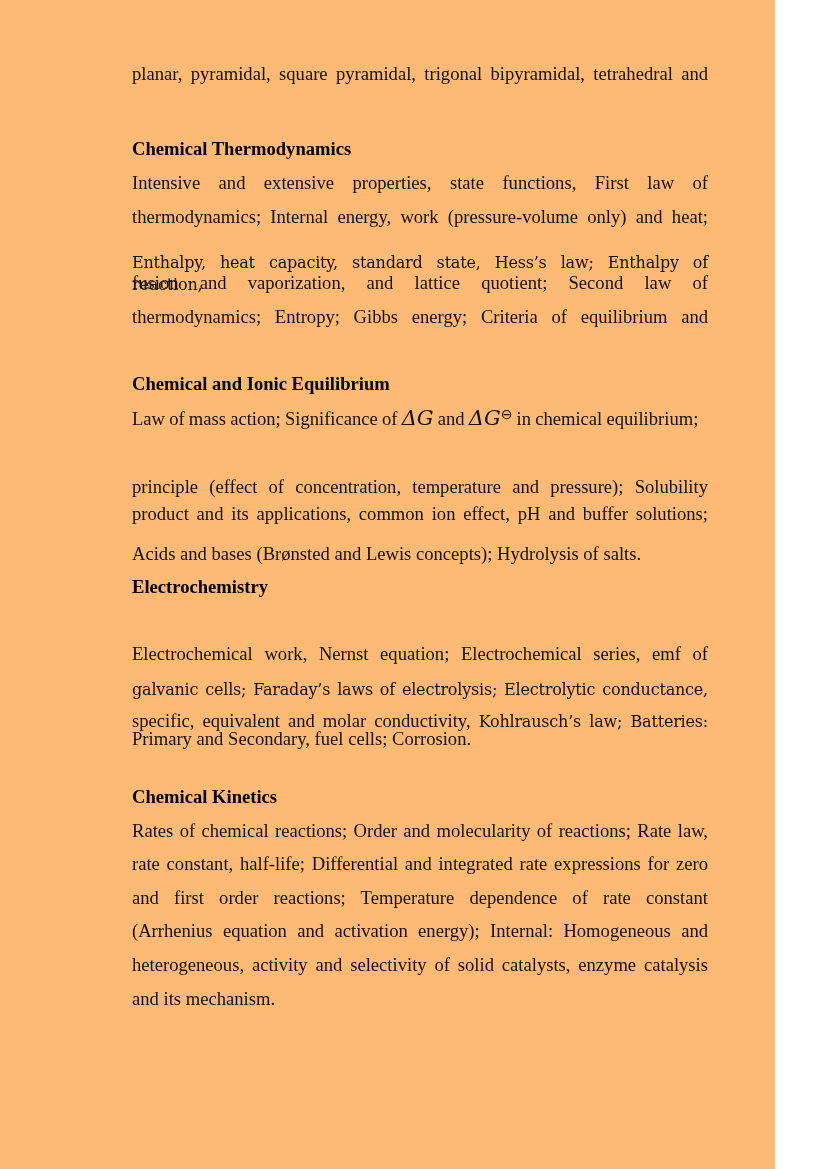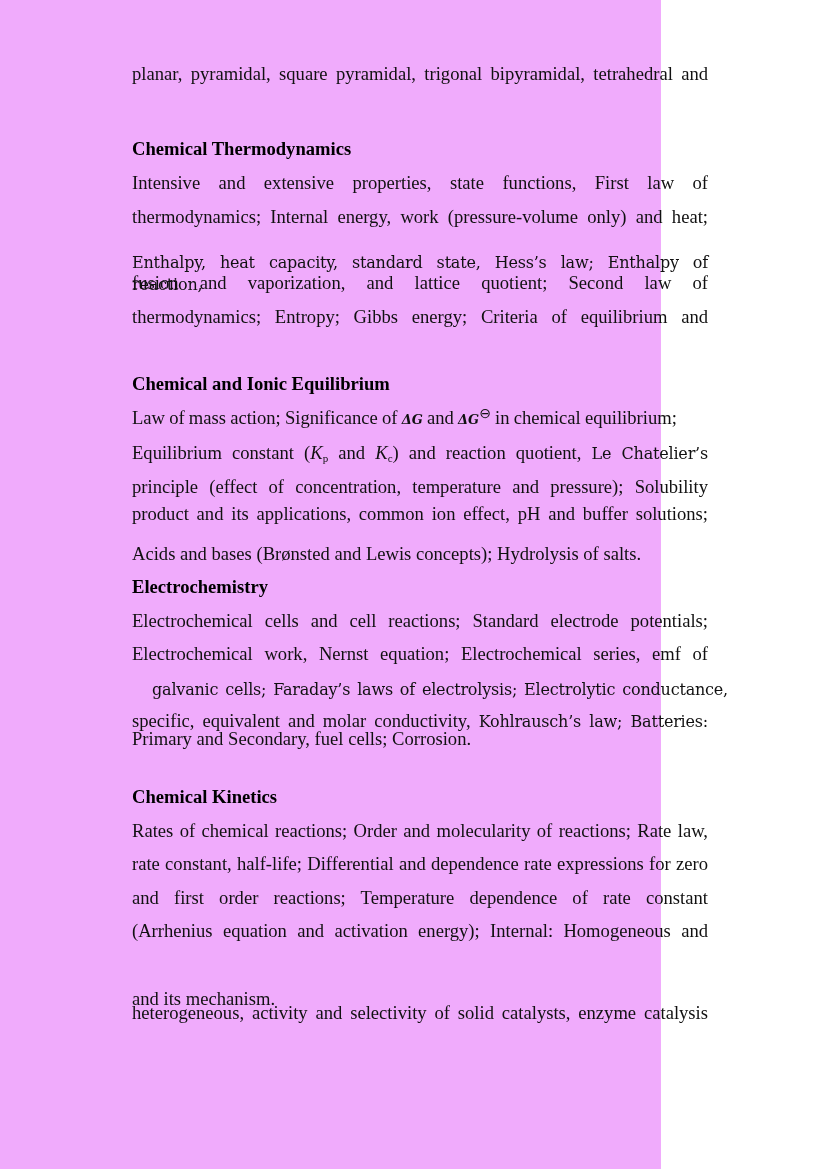--- a/index.html
+++ b/index.html
@@ -1,31 +1,31 @@
 <!DOCTYPE html>
 <html><head>
   <meta charset="utf-8">
   <style>
     html, body { margin: 0; padding: 0; background: #ffffff; }
     body { width: 827px; height: 1169px; position: relative; overflow: hidden; }
-    .page { position: absolute; left: 0; top: 0; width: 661px; height: 1169px; background: #f0abfc; }
+    .page { position: absolute; left: 0; top: 0; width: 775px; height: 1169px; background: #fdba74; }
     .line {
       position: absolute;
       left: 132px;
       width: 576px;
       font-family: "Liberation Serif", serif;
       font-size: 18.6px;
       color: #111;
       white-space: nowrap;
       line-height: 22px;
     }
     .just { text-align: justify; text-align-last: justify; }
     .heading { font-weight: bold; color: #000; }
     .sans { font-family: "DejaVu Serif", serif; font-size: 16px; letter-spacing: -0.2px; }
-    .ital { font-style: italic; font-family: "DejaVu Serif", serif; font-size: 13px; font-weight: bold; }
+    .ital { font-style: italic; font-family: "DejaVu Serif", serif; font-size: 21px; }
     sub { font-size: 11px; vertical-align: -3px; line-height: 0; }
     sup.std { font-size: 14px; vertical-align: 6px; line-height: 0; }
   </style>
 </head>
 <body>
 
 <div class="page">
 
   <div class="line just" style="top: 63px; white-space: normal; height: 22px; overflow: visible;">planar, pyramidal, square pyramidal, trigonal bipyramidal, tetrahedral and</div>
 
@@ -33,37 +33,33 @@
   <div class="line just" style="top: 172px; white-space: normal; height: 22px; overflow: visible;">Intensive and extensive properties, state functions, First law of</div>
   <div class="line just" style="top: 206px; white-space: normal; height: 22px; overflow: visible;">thermodynamics; Internal energy, work (pressure-volume only) and heat;</div>
   <div class="line just sans" style="top: 240px; white-space: normal; height: 22px; overflow: visible; margin-top: 12px;">Enthalpy, heat capacity, standard state, Hess’s law; Enthalpy of reaction,</div>
   <div class="line just" style="top: 272px; white-space: normal; height: 22px; overflow: visible;">fusion and vaporization, and lattice quotient; Second law of</div>
   <div class="line just" style="top: 306px; white-space: normal; height: 22px; overflow: visible;">thermodynamics; Entropy; Gibbs energy; Criteria of equilibrium and</div>
 
   <div class="line heading" style="top:373px">Chemical and Ionic Equilibrium</div>
   <div class="line" style="top:407px; word-spacing:-0.5px">
     <span>Law of mass action; Significance of </span><span class="ital">ΔG</span><span> and </span><span class="ital">ΔG</span><sup class="std">⊖</sup><span> in chemical equilibrium;</span>
   </div>
-  <div class="line just" style="top: 442px; white-space: normal; height: 22px; overflow: visible;">
-    <span>Equilibrium constant (</span><i>K</i><sub>p</sub><span> and </span><i>K</i><sub>c</sub><span>) and reaction quotient, </span><span class="sans">Le Chatelier’s</span>
-  </div>
   <div class="line just" style="top: 476px; white-space: normal; height: 22px; overflow: visible;">principle (effect of concentration, temperature and pressure); Solubility</div>
   <div class="line just" style="top: 503px; white-space: normal; height: 22px; overflow: visible;">product and its applications, common ion effect, pH and buffer solutions;</div>
   <div class="line" style="top:543px">Acids and bases (Brønsted and Lewis concepts); Hydrolysis of salts.</div>
 
   <div class="line heading" style="top:576px">Electrochemistry</div>
-  <div class="line just" style="top: 610px; white-space: normal; height: 22px; overflow: visible;">Electrochemical cells and cell reactions; Standard electrode potentials;</div>
   <div class="line just" style="top: 643px; white-space: normal; height: 22px; overflow: visible;">Electrochemical work, Nernst equation; Electrochemical series, emf of</div>
-  <div class="line just sans" style="top: 679px; white-space: normal; height: 22px; overflow: visible; margin-left: 20px;">galvanic cells; Faraday’s laws of electrolysis; Electrolytic conductance,</div>
+  <div class="line just sans" style="top: 679px; white-space: normal; height: 22px; overflow: visible;">galvanic cells; Faraday’s laws of electrolysis; Electrolytic conductance,</div>
   <div class="line just" style="top: 710px; white-space: normal; height: 22px; overflow: visible;">
     <span>specific, equivalent and molar conductivity, </span><span class="sans">Kohlrausch’s law; Batteries:</span>
   </div>
   <div class="line" style="top:728px">Primary and Secondary, fuel cells; Corrosion.</div>
 
   <div class="line heading" style="top:786px">Chemical Kinetics</div>
   <div class="line just" style="top: 820px; word-spacing: -1px; white-space: normal; height: 22px; overflow: visible;">Rates of chemical reactions; Order and molecularity of reactions; Rate law,</div>
-  <div class="line just" style="top: 853px; word-spacing: -1px; white-space: normal; height: 22px; overflow: visible;">rate constant, half-life; Differential and dependence rate expressions for zero</div>
+  <div class="line just" style="top: 853px; word-spacing: -1px; white-space: normal; height: 22px; overflow: visible;">rate constant, half-life; Differential and integrated rate expressions for zero</div>
   <div class="line just" style="top: 887px; white-space: normal; height: 22px; overflow: visible;">and first order reactions; Temperature dependence of rate constant</div>
   <div class="line just" style="top: 920px; white-space: normal; height: 22px; overflow: visible;">(Arrhenius equation and activation energy); Internal: Homogeneous and</div>
-  <div class="line just" style="top: 954px; word-spacing: -1px; white-space: normal; height: 22px; overflow: visible; margin-top: 48px;">heterogeneous, activity and selectivity of solid catalysts, enzyme catalysis</div>
+  <div class="line just" style="top: 954px; word-spacing: -1px; white-space: normal; height: 22px; overflow: visible;">heterogeneous, activity and selectivity of solid catalysts, enzyme catalysis</div>
   <div class="line" style="top:988px">and its mechanism.</div>
 
 </div>
 
 </body></html>

